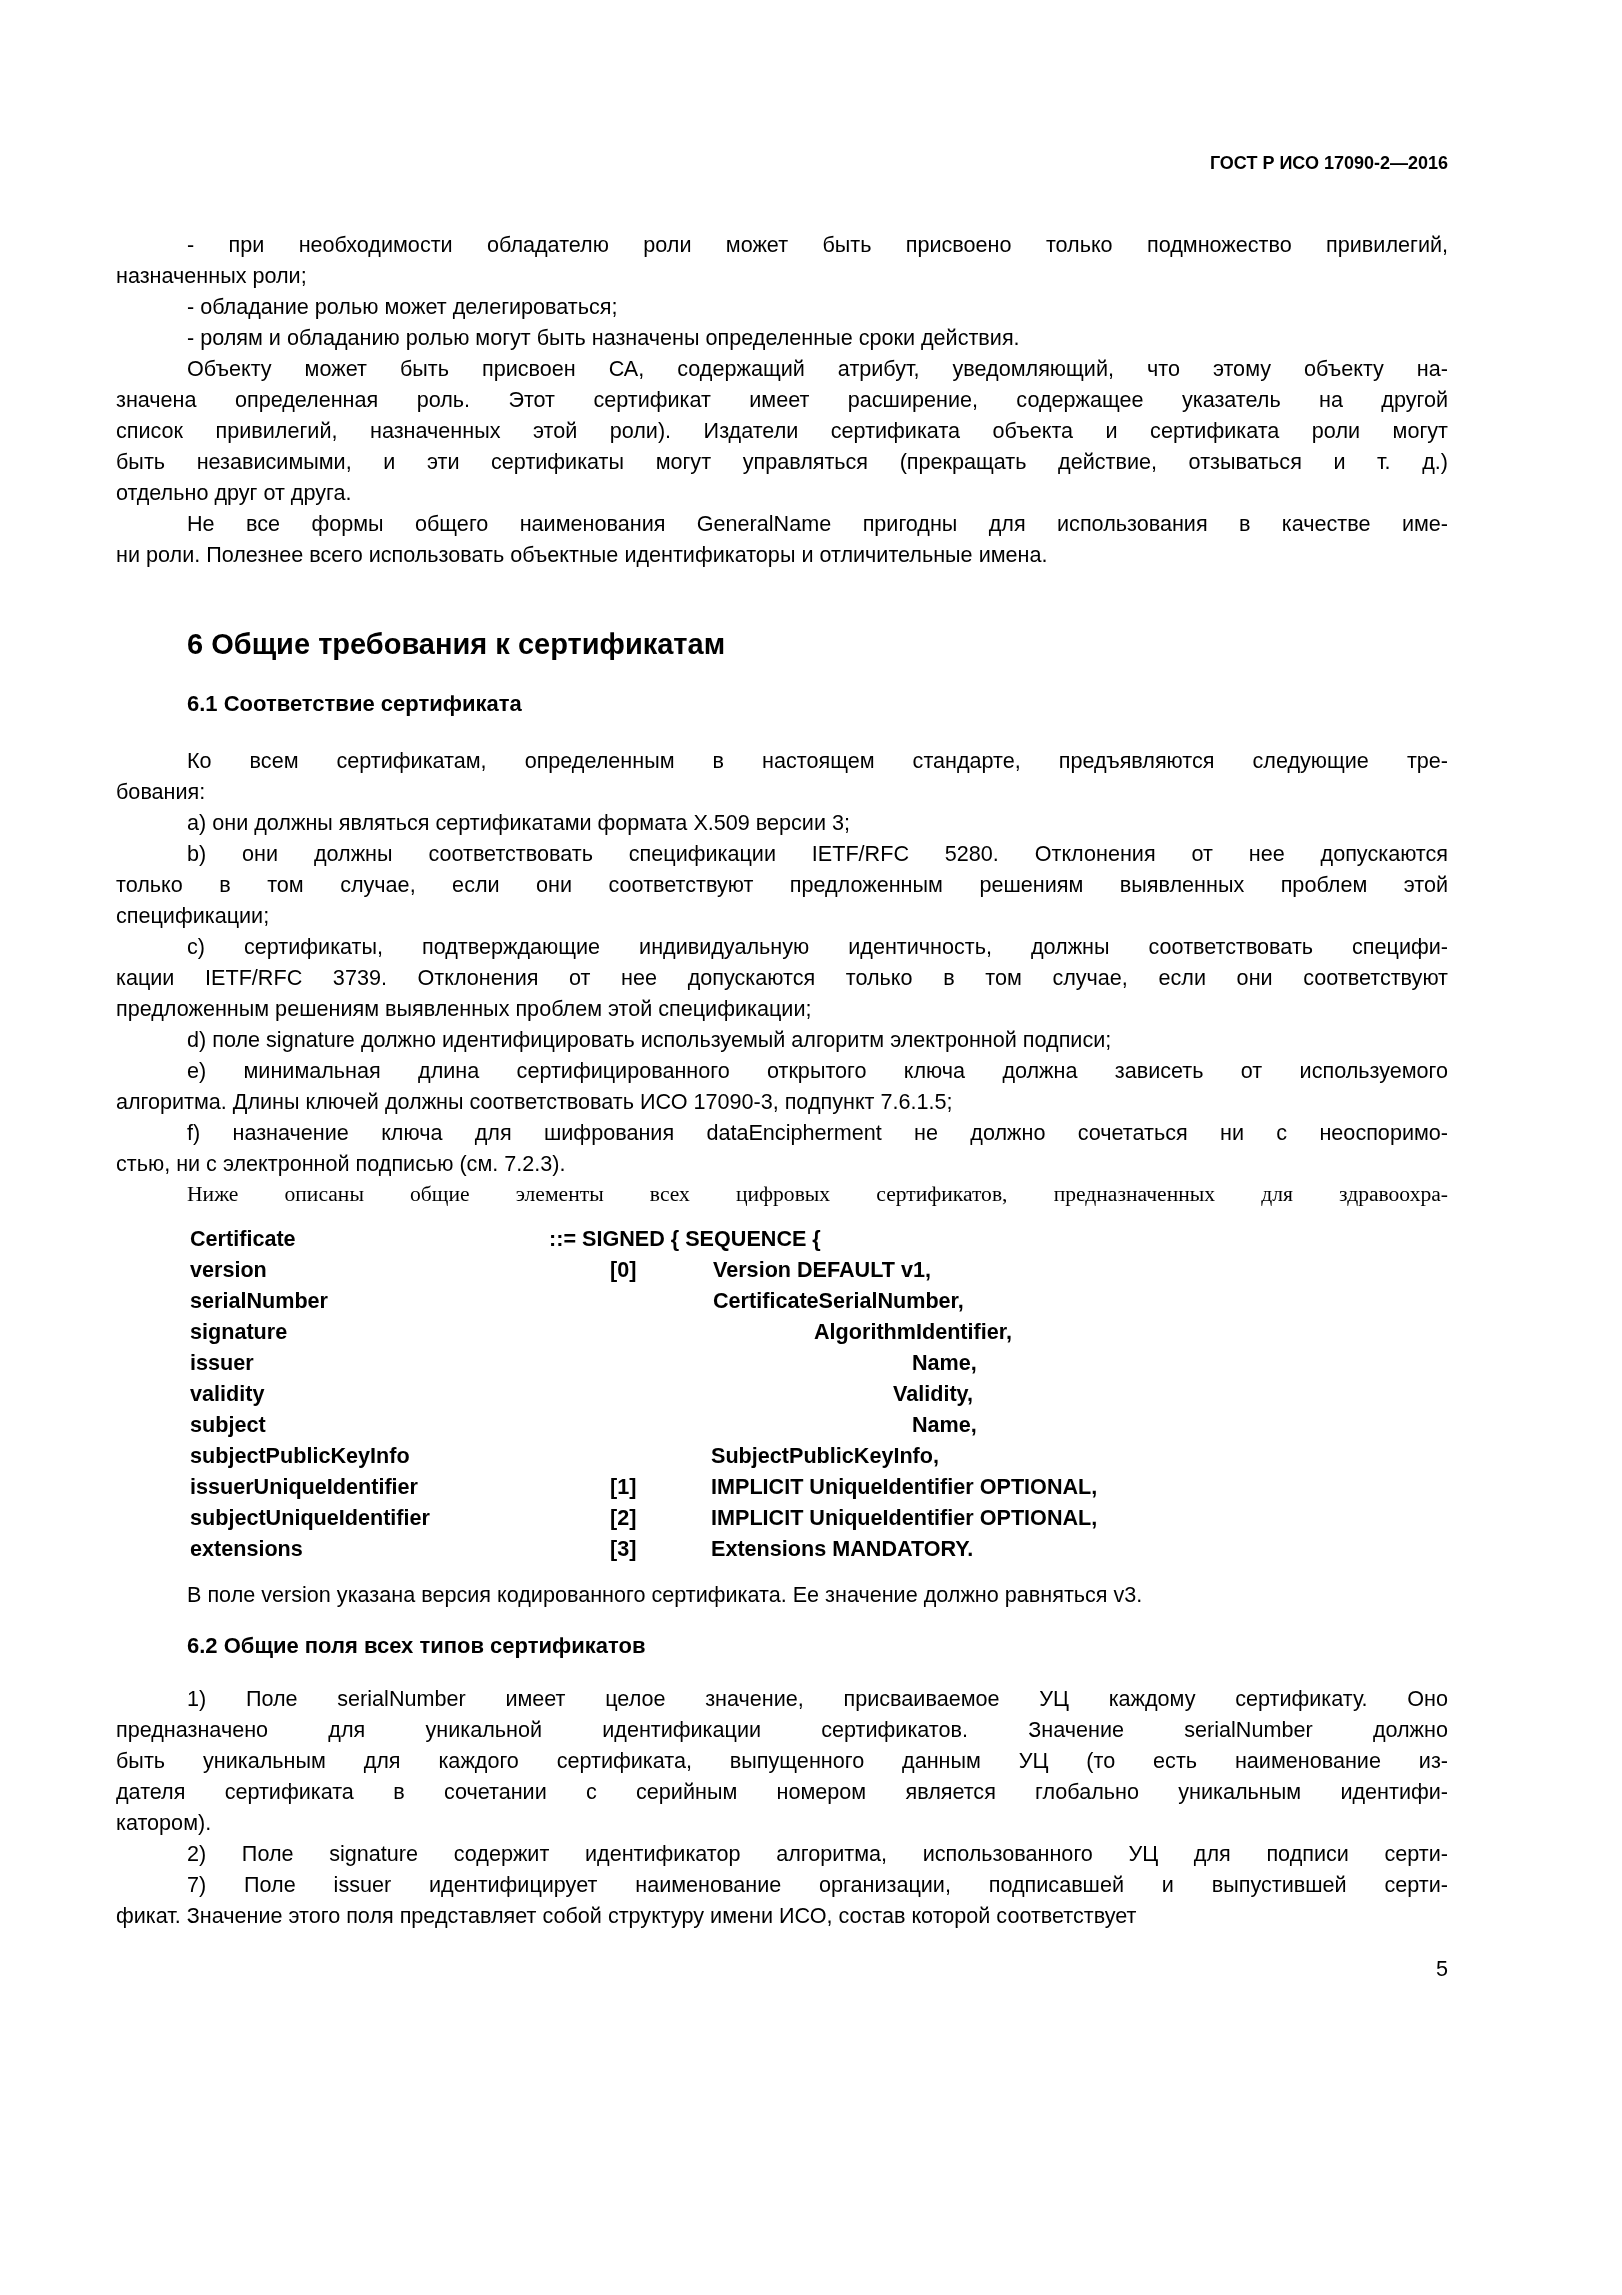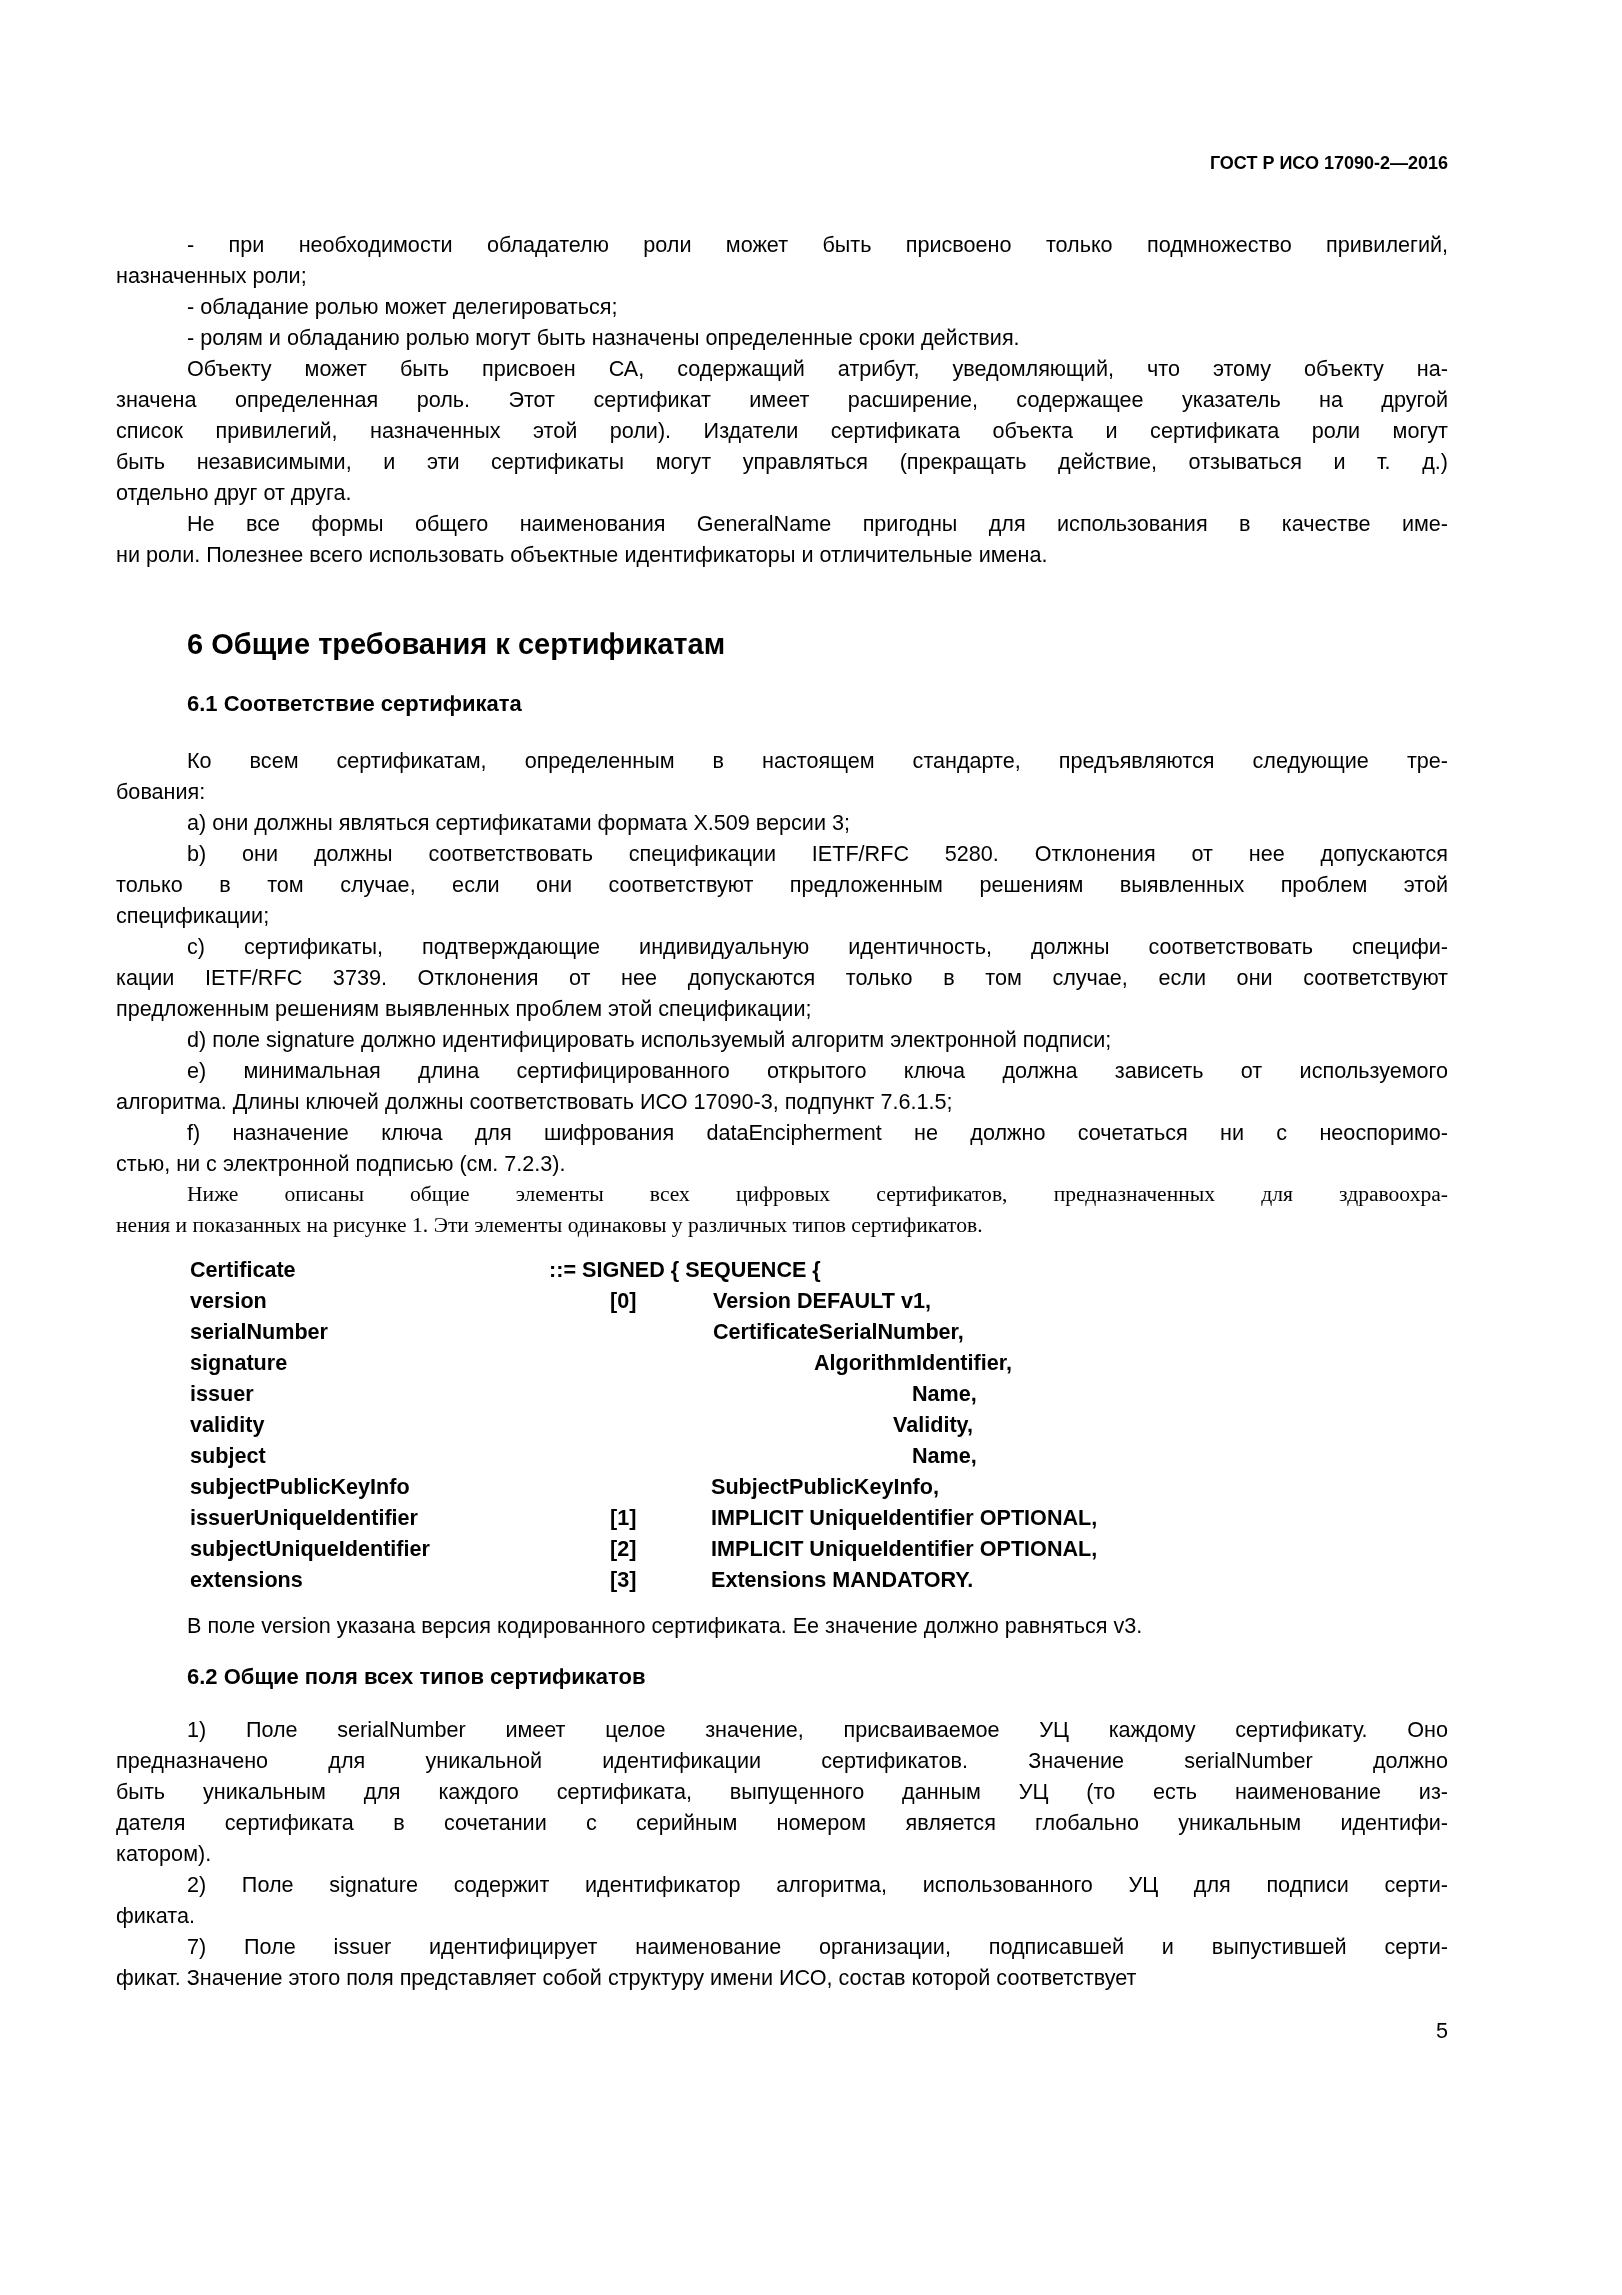--- a/index.html
+++ b/index.html
@@ -72,21 +72,20 @@
         <div class="line fill"><span>кации IETF/RFC 3739. Отклонения от нее допускаются только в том случае, если они соответствуют</span></div>
         <div class="line"><span>предложенным решениям выявленных проблем этой спецификации;</span></div>
         <div class="line ind"><span>d) поле </span><span class="b">signature</span><span> должно идентифицировать используемый алгоритм электронной подписи;</span></div>
         <div class="line ind fill"><span>e) минимальная длина сертифицированного открытого ключа должна зависеть от используемого</span></div>
         <div class="line"><span>алгоритма. Длины ключей должны соответствовать ИСО 17090-3, подпункт 7.6.1.5;</span></div>
         <div class="line ind fill"><span>f) назначение ключа для шифрования </span><span class="b">dataEncipherment</span><span> не должно сочетаться ни с неоспоримо-</span></div>
         <div class="line"><span>стью, ни с электронной подписью (см. 7.2.3).</span></div>
       </div>
       <div class="para" style=" font-family: Liberation Serif, serif;">
         <div class="line ind fill"><span>Ниже описаны общие элементы всех цифровых сертификатов, предназначенных для здравоохра-</span></div>
-        <div class="line"><span>нения и показанных на рисунке 1. Эти элементы одинаковы у различных типов сертификатов.</span></div>
       </div>
       <div class="codeblock" style="margin-top: 13.7px;">
         <div class="crow">
           <span class="c1">Certificate</span>
           <span class="c3" style="left: 433px;">::= SIGNED { SEQUENCE {</span>
         </div>
         <div class="crow">
           <span class="c1">version</span>
           <span class="ctag">[0]</span>
           <span class="c3" style="left: 597px;">Version DEFAULT v1,</span>
@@ -135,21 +134,20 @@
         <div class="line ind"><span>В поле </span><span class="b">version</span><span> указана версия кодированного сертификата. Ее значение должно равняться v3.</span></div>
       </div>
       <div class="h2" style="margin-top: 19.6px;">6.2 Общие поля всех типов сертификатов</div>
       <div class="para" style="margin-top: 21px;">
         <div class="line ind fill"><span>1) Поле </span><span class="b">serialNumber</span><span> имеет целое значение, присваиваемое УЦ каждому сертификату. Оно</span></div>
         <div class="line fill"><span>предназначено для уникальной идентификации сертификатов. Значение </span><span class="b">serialNumber</span><span> должно</span></div>
         <div class="line fill"><span>быть уникальным для каждого сертификата, выпущенного данным УЦ (то есть наименование из-</span></div>
         <div class="line fill"><span>дателя сертификата в сочетании с серийным номером является глобально уникальным идентифи-</span></div>
         <div class="line"><span>катором).</span></div>
         <div class="line ind fill"><span>2) Поле </span><span class="b">signature</span><span> содержит идентификатор алгоритма, использованного УЦ для подписи серти-</span></div>
-        <div class="line"><span>фиката.</span></div>
         <div class="line ind fill"><span>7) Поле </span><span class="b">issuer</span><span> идентифицирует наименование организации, подписавшей и выпустившей серти-</span></div>
         <div class="line"><span>фикат. Значение этого поля представляет собой структуру имени ИСО, состав которой соответствует</span></div>
       </div>
     </div>
 
   <div class="page-number">5</div>
 </div>
 
 
 </body></html>

